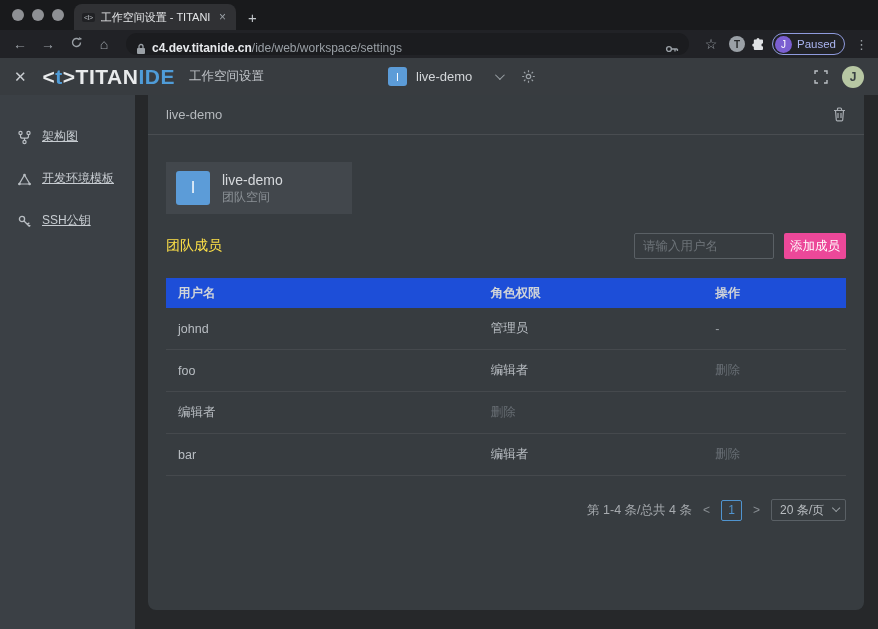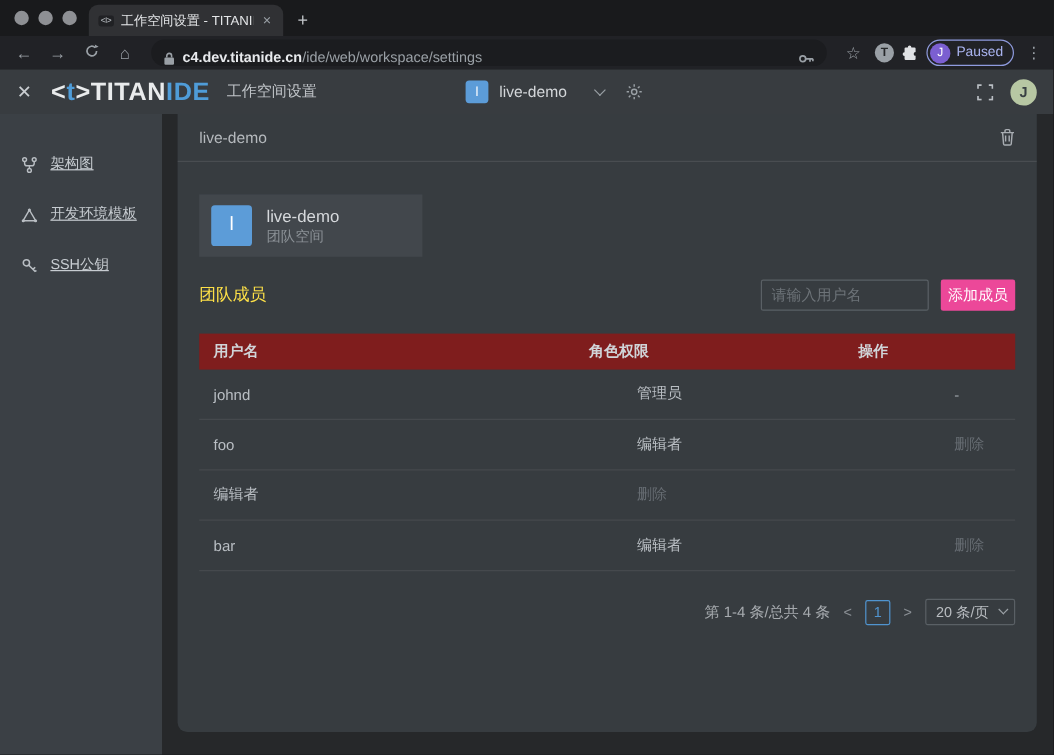--- a/index.html
+++ b/index.html
@@ -76,24 +76,24 @@
     border:1px solid #5a6065; border-radius:2px; color:#c9cdd1; font-size:12.5px; padding:0 8px;
     font-family:inherit; outline:none;
   }
   .member-input::placeholder { color:#6d7378; }
   .add-btn {
     margin-left:10px; width:62px; height:26px; background:#ec4899; color:#fff; border:none;
     border-radius:2px; font-size:12.5px; font-family:inherit; cursor:pointer;
   }
   
   .table { margin-top:19px; }
-  .thead { display:grid; grid-template-columns:46% 33% 21%; height:30px; align-items:center; background:#7f1d1d; }
+  .thead { display:grid; grid-template-columns:46% 33% 21%; height:30px; align-items:center; background:#1d4ed8; }
   .thead .cell { color:#d0d4d8; font-weight:bold; font-size:12.5px; }
   .cell { padding:0 12px; }
-  .trow { display:grid; grid-template-columns:46% 33% 21%; height:42px; align-items:center; border-bottom:1px solid rgba(255,255,255,.07);gap:40px; }
+  .trow { display:grid; grid-template-columns:46% 33% 21%; height:42px; align-items:center; border-bottom:1px solid rgba(255,255,255,.07); }
   .trow .cell { color:#b9bec3; font-size:12.5px; }
   .c-action.del { color:#666c72; cursor:pointer; }
   .c-action.none { color:#9aa0a5; }
   
   .pagination { display:flex; align-items:center; justify-content:flex-end; gap:9px; margin-top:23px; }
   .pg-summary { color:#a7abaf; font-size:12.5px; }
   .pg-arrow { color:#8a8f94; font-size:12px; padding:0 2px; cursor:pointer; }
   .pg-page { width:21px; height:21px; border:1px solid #5094cf; border-radius:2px; color:#5094cf; font-size:12px; display:flex; align-items:center; justify-content:center; cursor:pointer; }
   .pg-size { height:22px; border:1px solid #5a6065; border-radius:2px; color:#b9bdc1; font-size:12px; display:flex; align-items:center; gap:7px; padding:0 8px; cursor:pointer; }
   .pg-size .chev { transform:rotate(45deg) translateY(-3px); width:6px; height:6px; }

